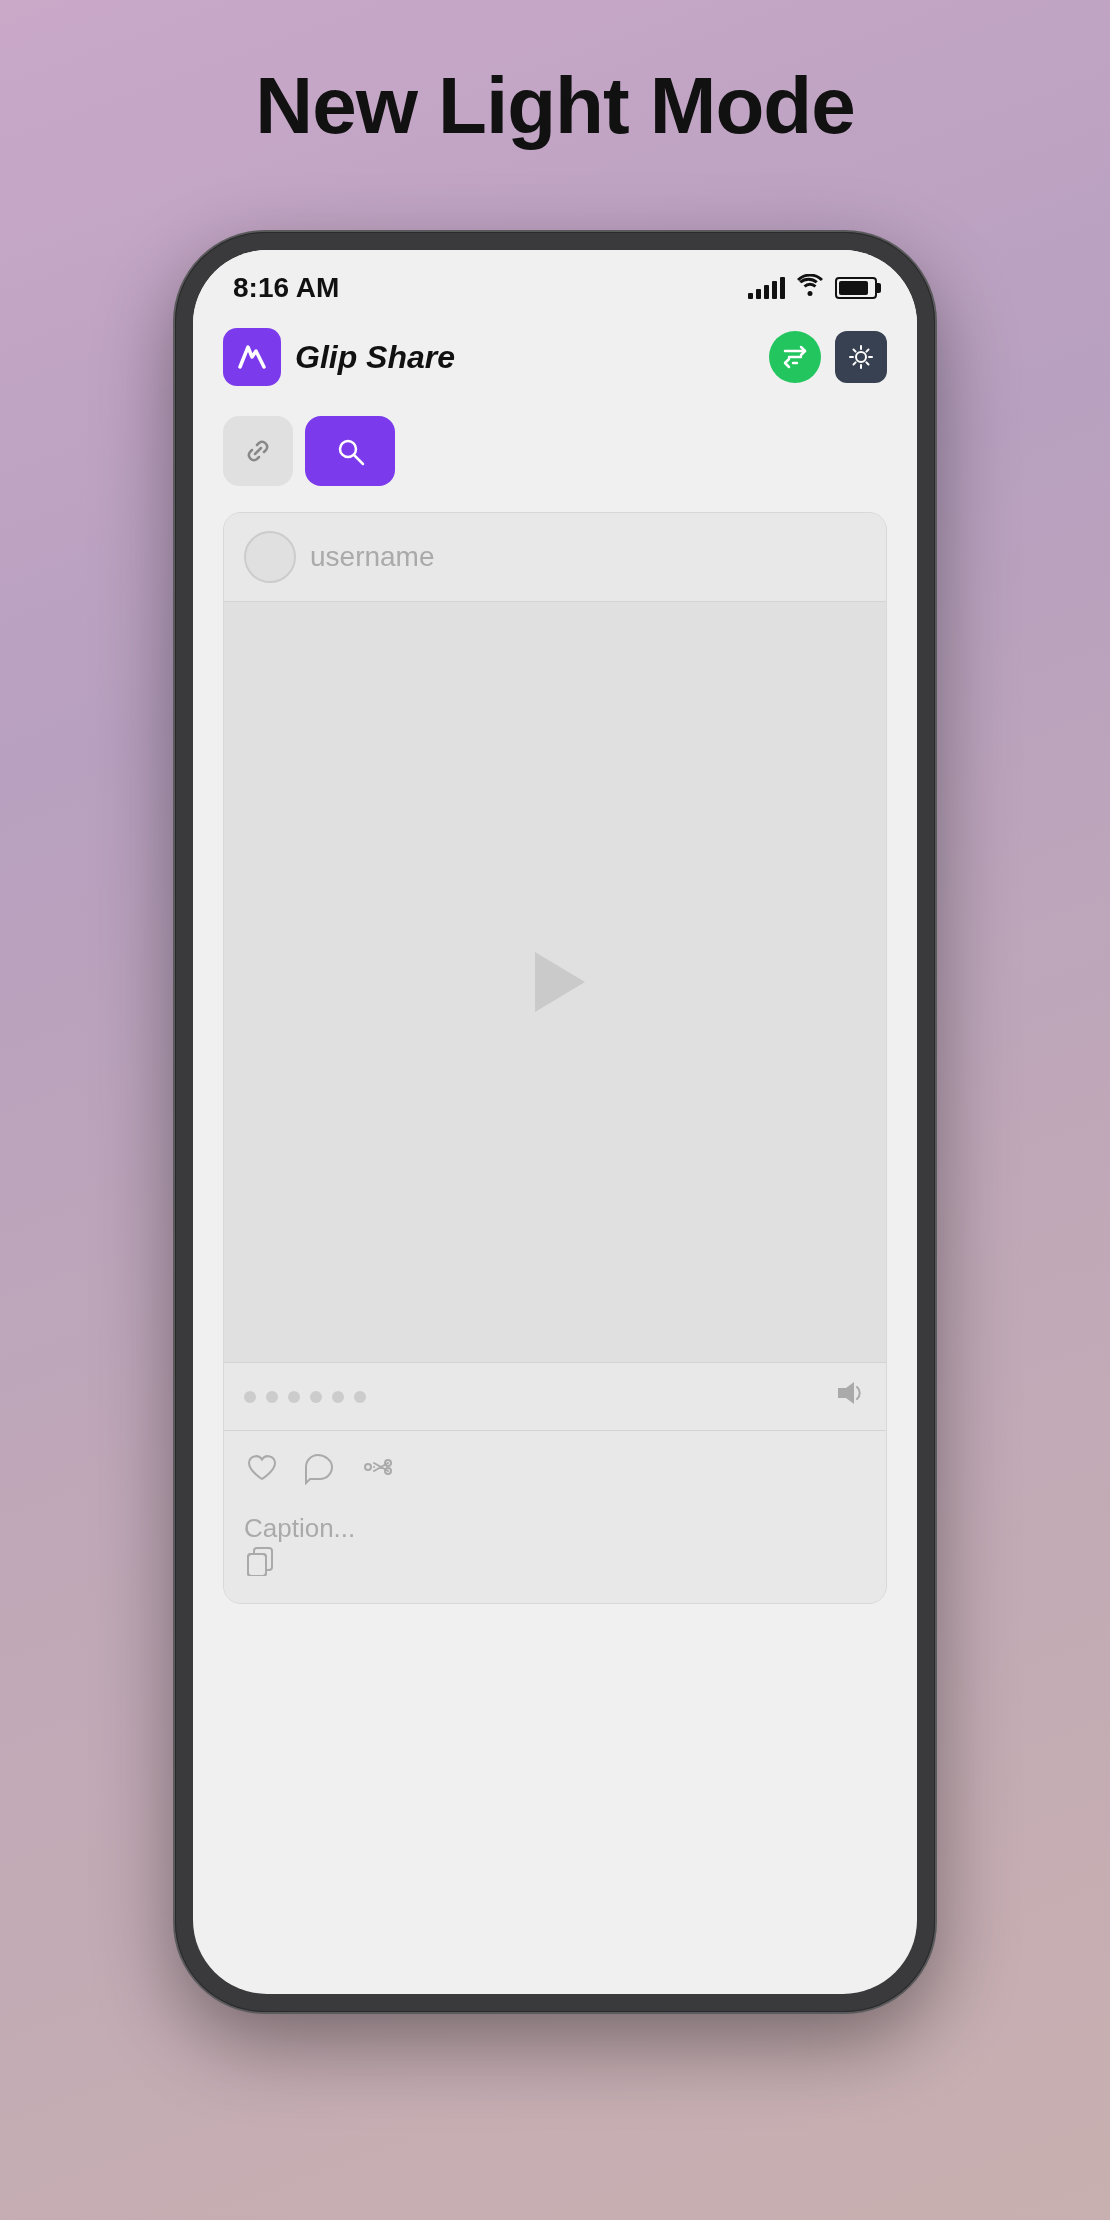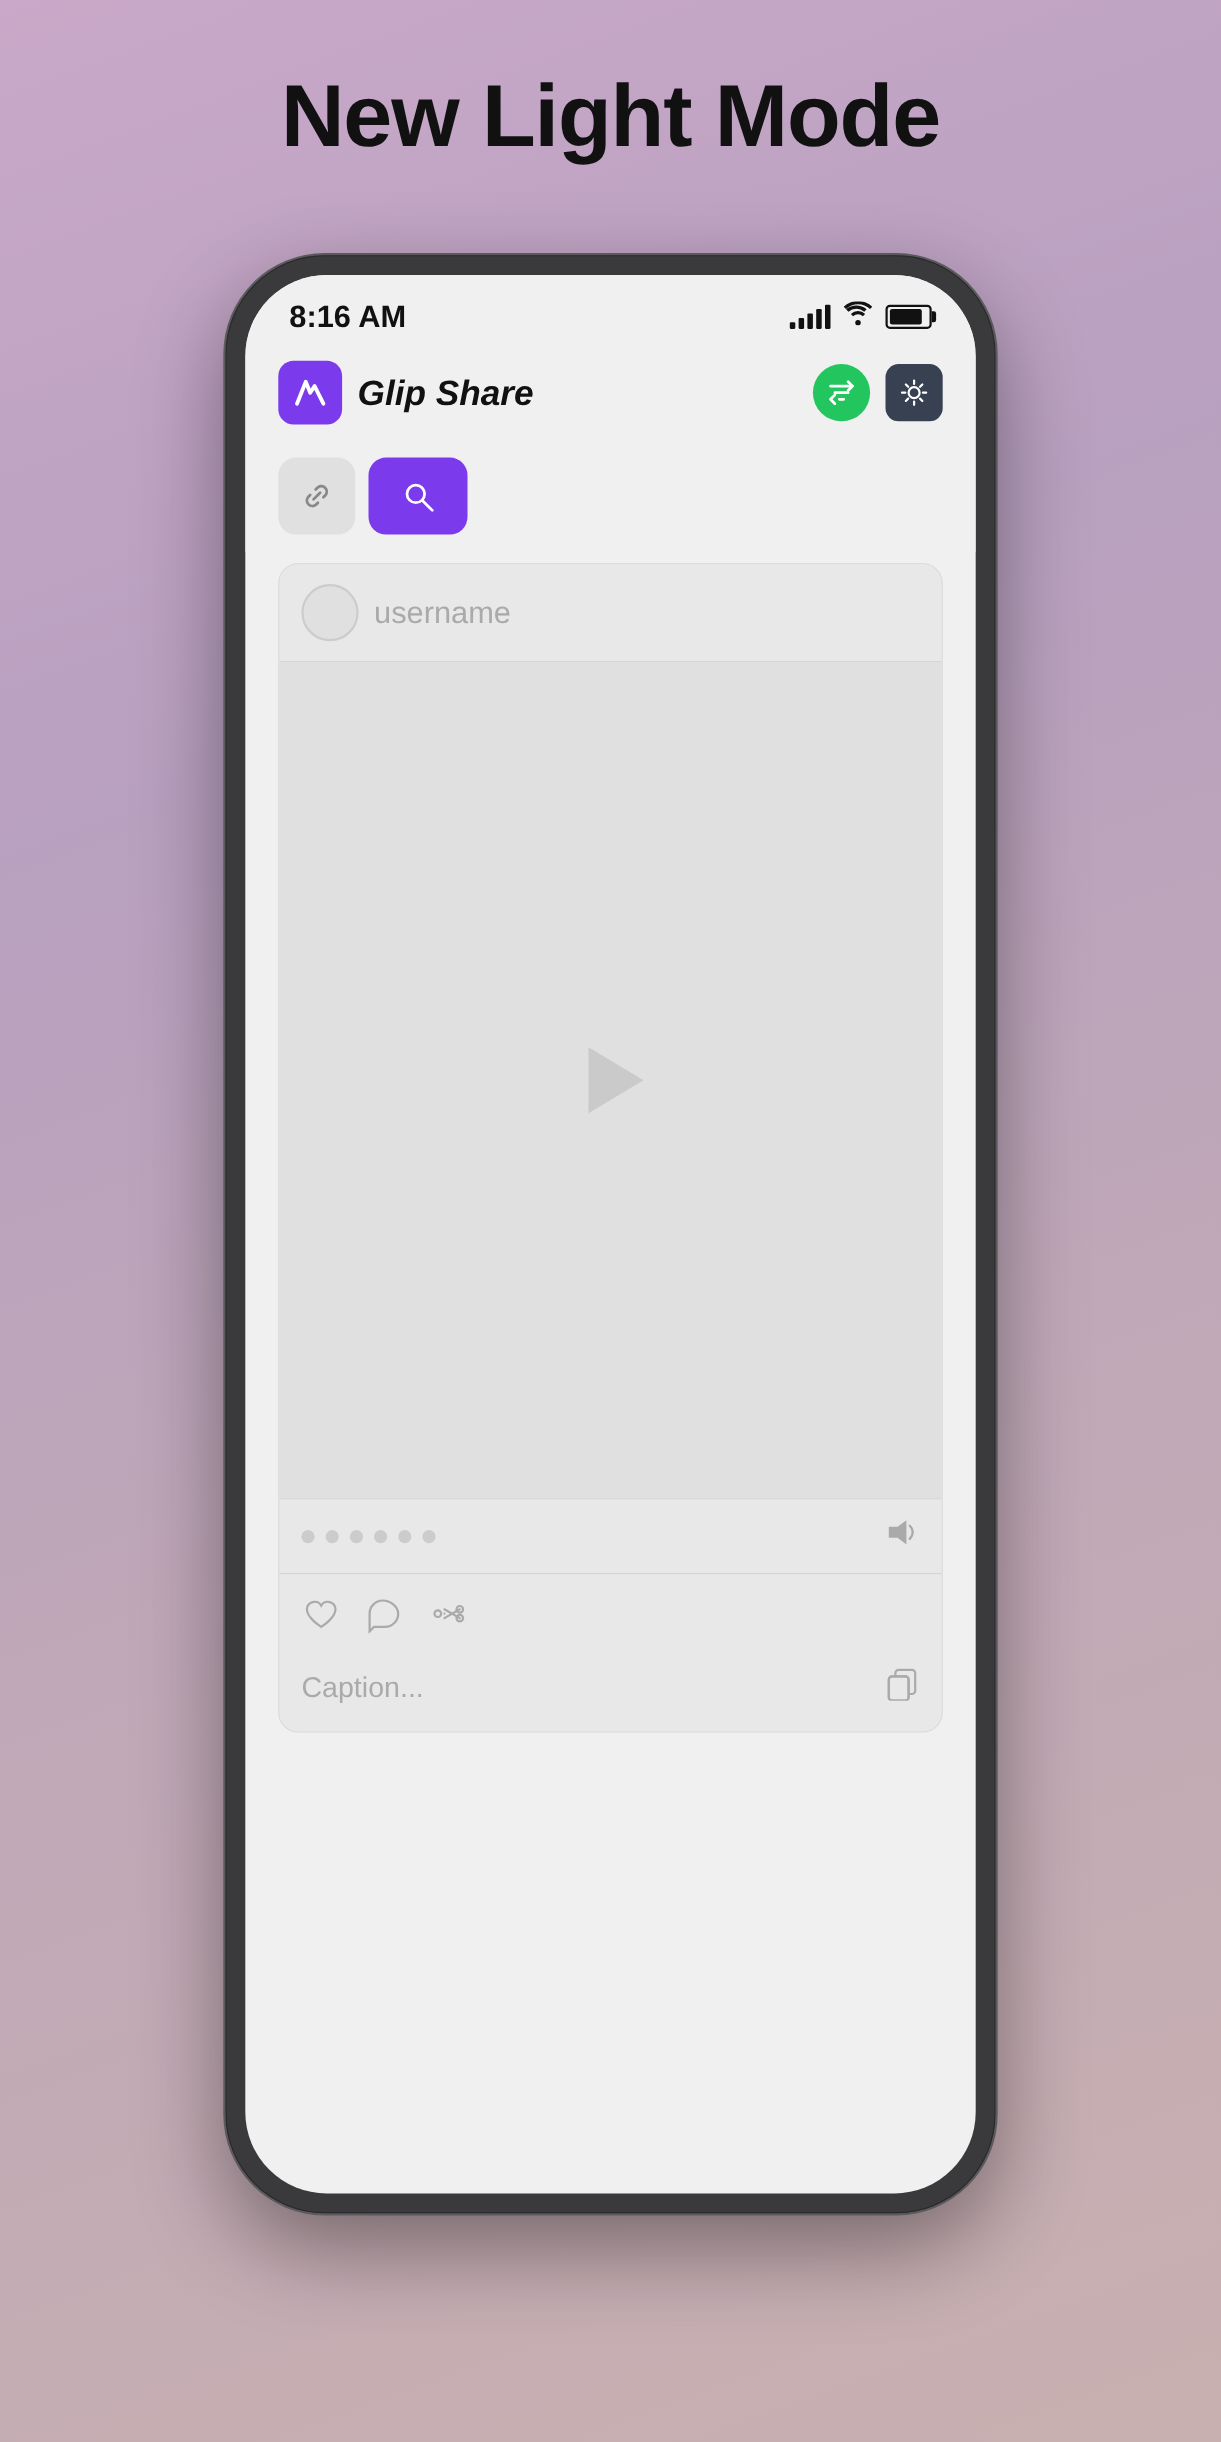--- a/index.html
+++ b/index.html
@@ -21,21 +21,21 @@
       font-weight: 800;
       color: #111;
       margin-top: 60px;
       margin-bottom: 80px;
       text-align: right;
       letter-spacing: -1px;
     }
 
     
     .phone-frame {
-      width: 700px;
+      width: 760px;
       height: 1780px;
       background: #3a3a3c;
       border-radius: 90px;
       padding: 18px;
       box-shadow:
         0 0 0 2px #5a5a5c,
         0 30px 80px rgba(0,0,0,0.4),
         inset 0 0 0 1px #2a2a2c;
       position: relative;
     }
@@ -314,22 +314,23 @@
       font-size: 34px;
       color: #aaa;
       cursor: pointer;
     }
 
     
     .caption-area {
       padding: 10px 20px 20px;
       display: flex;
       justify-content: space-between;
-      align-items: center;
+      align-items: flex-start;
       background: #e8e8e8;
+      flex-direction: column;
     }
 
     .caption-text {
       font-size: 26px;
       color: #aaa;
     }
 
     .copy-icon {
       font-size: 30px;
       color: #aaa;

